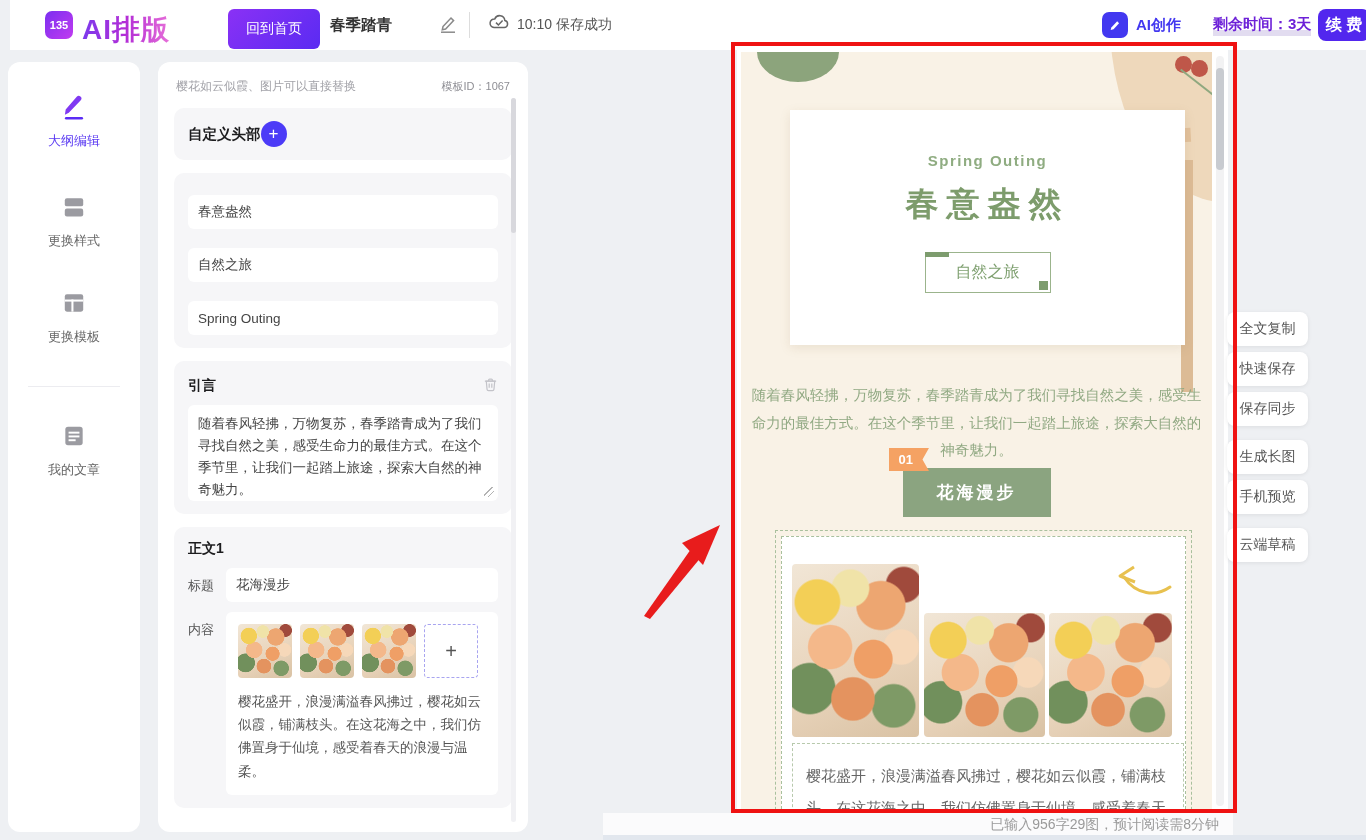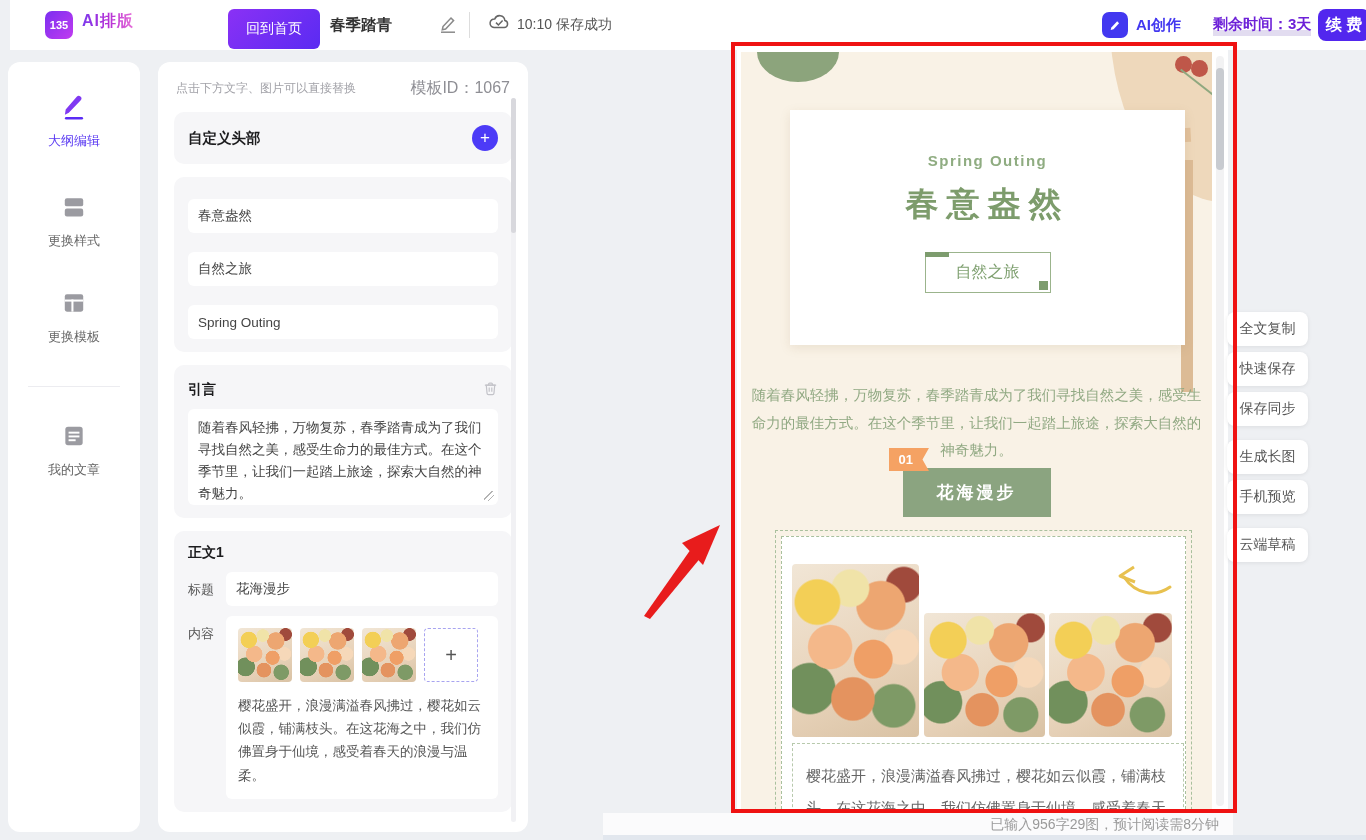--- a/index.html
+++ b/index.html
@@ -6,21 +6,21 @@
   html,body { width:1366px; height:840px; overflow:hidden; }
   body {
     font-family:"Liberation Sans","DejaVu Sans",sans-serif;
     background:#eef0f3; position:relative; color:#333;
   }
   
   .topbar { position:absolute; left:10px; top:0; width:1366px; height:50px; background:#fff; z-index:5; }
   .logo-badge { position:absolute; left:35px; top:11px; width:28px; height:28px; border-radius:7px;
     background:linear-gradient(135deg,#7b2ff0,#c13bf0); color:#fff; font-weight:bold; font-size:11px;
     display:flex; align-items:center; justify-content:center; }
-  .logo-title { position:absolute; left:72px; top:11px; font-size:16px; font-weight:800; letter-spacing:1px;
+  .logo-title { position:absolute; left:72px; top:11px; font-size:28px; font-weight:800; letter-spacing:1px;
     background:linear-gradient(90deg,#7c3aed,#b32dd6,#e76fd8);
     -webkit-background-clip:text; background-clip:text; color:transparent; }
   .btn-home { position:absolute; left:218px; top:9px; height:40px; padding:0 18px; border:none; border-radius:6px;
     background:linear-gradient(135deg,#8a31f5,#5a2bf2); color:#fff; font-size:14px; display:flex; align-items:center; cursor:pointer;
     font-family:inherit; }
   .doc-title { position:absolute; left:320px; top:15px; font-size:15.5px; font-weight:600; color:#333; }
   .edit-ic { position:absolute; left:428px; top:14px; }
   .vdiv { position:absolute; left:459px; top:12px; width:1px; height:26px; background:#ddd; }
   .save-wrap { position:absolute; left:478px; top:14px; display:flex; align-items:center; gap:7px; }
   .save-text { font-size:14px; color:#555; }
@@ -36,23 +36,23 @@
     display:flex; flex-direction:column; align-items:center; z-index:2; }
   .nav-item { display:flex; flex-direction:column; align-items:center; gap:8px; cursor:pointer; }
   .nav-item .lbl { font-size:13px; color:#666; }
   .nav-item.active .lbl { color:#5b3bf2; }
   .nav-div { width:92px; height:1px; background:#ececf0; margin-top:40px; }
   
   .editor { position:absolute; left:158px; top:62px; width:370px; height:770px; background:#fff; border-radius:12px;
     padding:14px 16px; overflow:hidden; z-index:2; }
   .hint-row { display:flex; justify-content:space-between; align-items:center; padding:2px 2px 0 2px; }
   .hint { font-size:12px; color:#a2a2a8; }
-  .tpl { font-size:16px; color:#8e8e94; }
+  .tpl { font-size:11px; color:#8e8e94; }
   .sec { background:#f6f6f8; border-radius:10px; padding:13px 14px; margin-top:13px; }
-  .sec-head { display:flex; justify-content:space-between; align-items:center; }
+  .sec-head { display:flex; align-items:center; }
   .sec-title { font-size:14.5px; font-weight:bold; color:#1c1c1e; }
   .plus-btn { width:26px; height:26px; border-radius:50%; background:#4c3bf7; border:none; color:#fff; font-size:17px;
     line-height:24px; cursor:pointer; }
   .fld-label { font-size:14px; font-weight:bold; color:#1c1c1e; }
   .fld-row { display:flex; justify-content:space-between; align-items:center; margin-top:2px; }
   .txt-input { width:100%; height:34px; border:none; border-radius:6px; background:#fff; padding:0 10px;
     font-size:13.5px; color:#444; margin-top:9px; font-family:inherit; outline:none; }
   .gap { height:10px; }
   .ta-wrap { position:relative; margin-top:9px; }
   textarea.ta { width:100%; height:96px; border:none; border-radius:6px; background:#fff; padding:8px 10px;
@@ -208,21 +208,21 @@
           <rect x="7" y="11.5" width="10" height="1.8" fill="#fff"></rect>
           <rect x="7" y="15" width="6.5" height="1.8" fill="#fff"></rect>
         </svg>
     </span>
     <span class="lbl">我的文章</span>
   </div>
 </aside>
 
 <section class="editor">
   <div class="hint-row">
-    <span class="hint">点击下方文字、图片可以直接替换</span>
+    <span class="hint">樱花如云似霞、图片可以直接替换</span>
     <span class="tpl"><span>模板ID：</span><span>1067</span></span>
   </div>
 
   <div class="sec">
     <div class="sec-head">
       <span class="sec-title">自定义头部</span>
       <button class="plus-btn">+</button>
     </div>
   </div>
 

